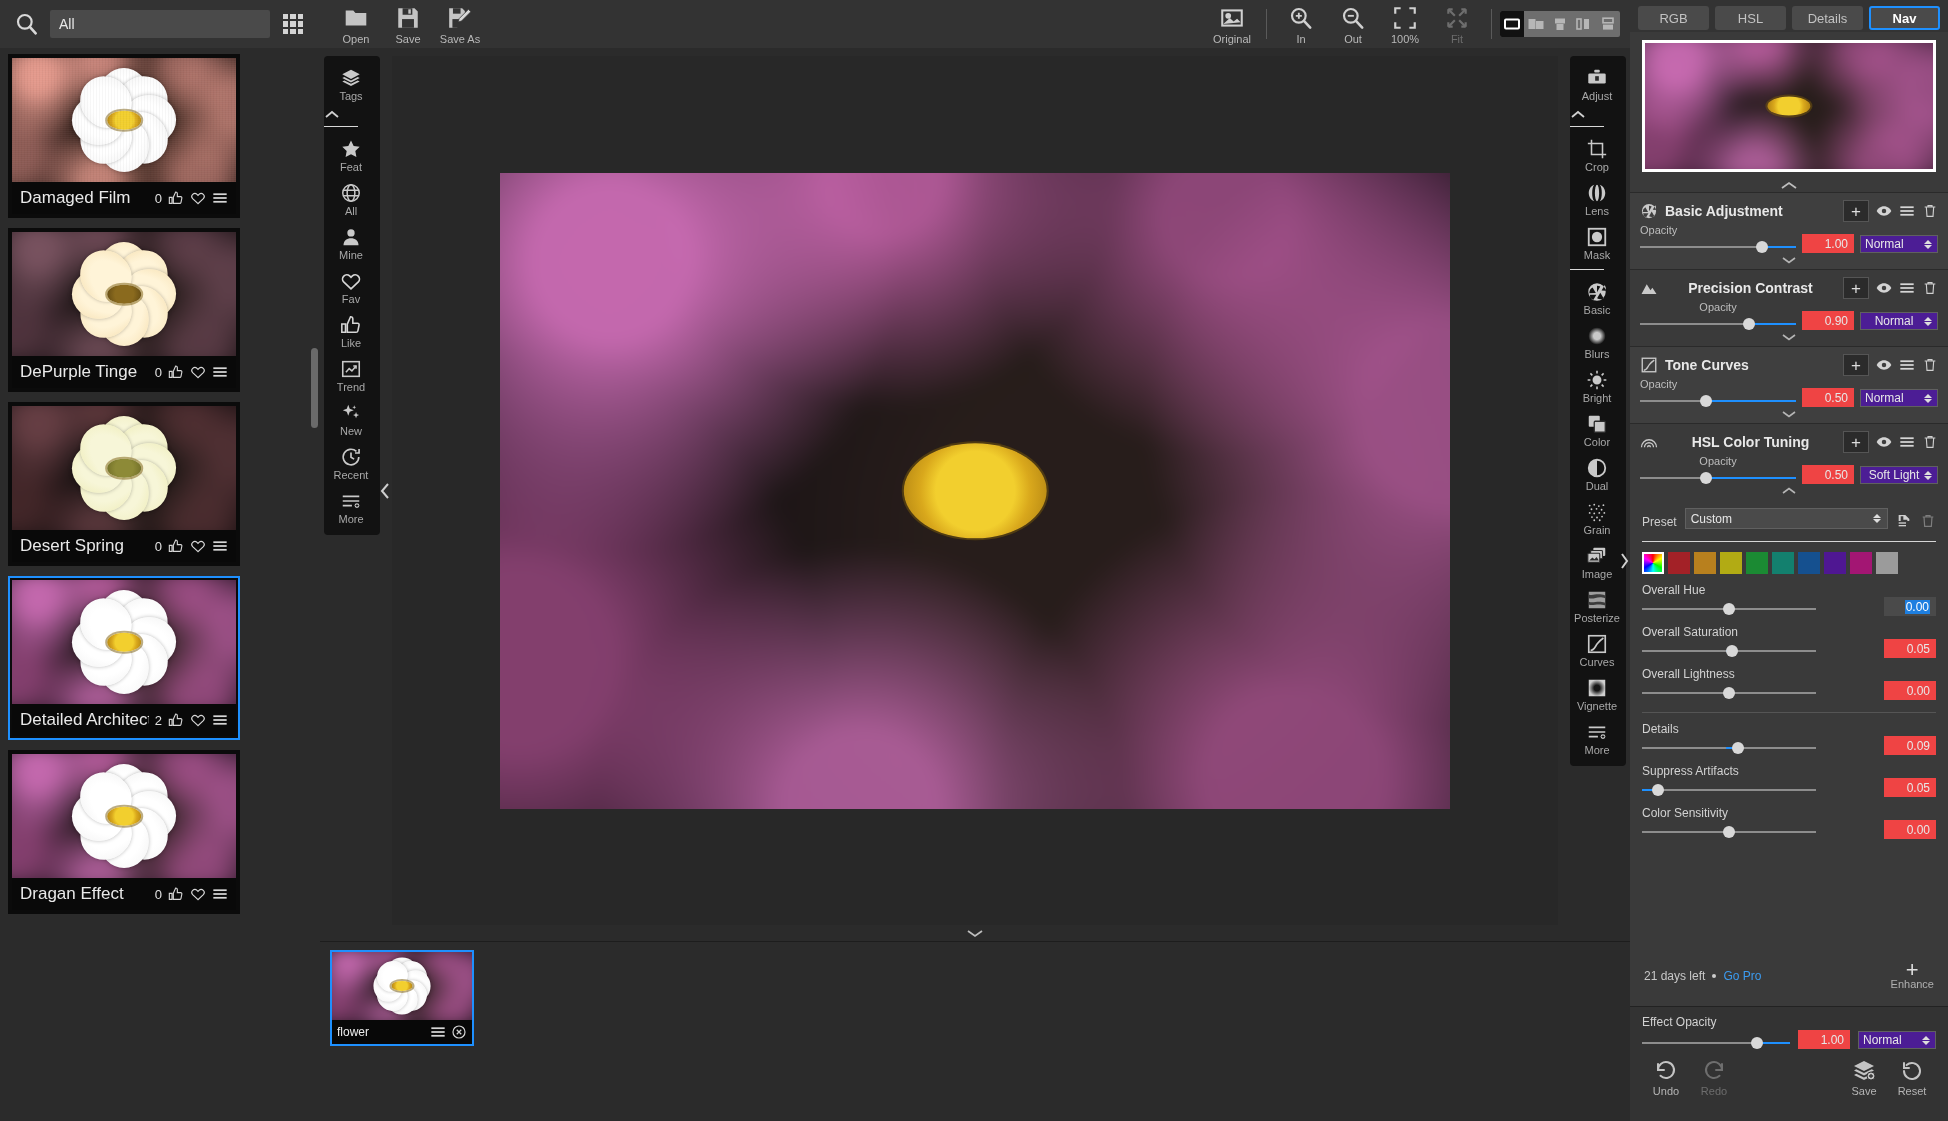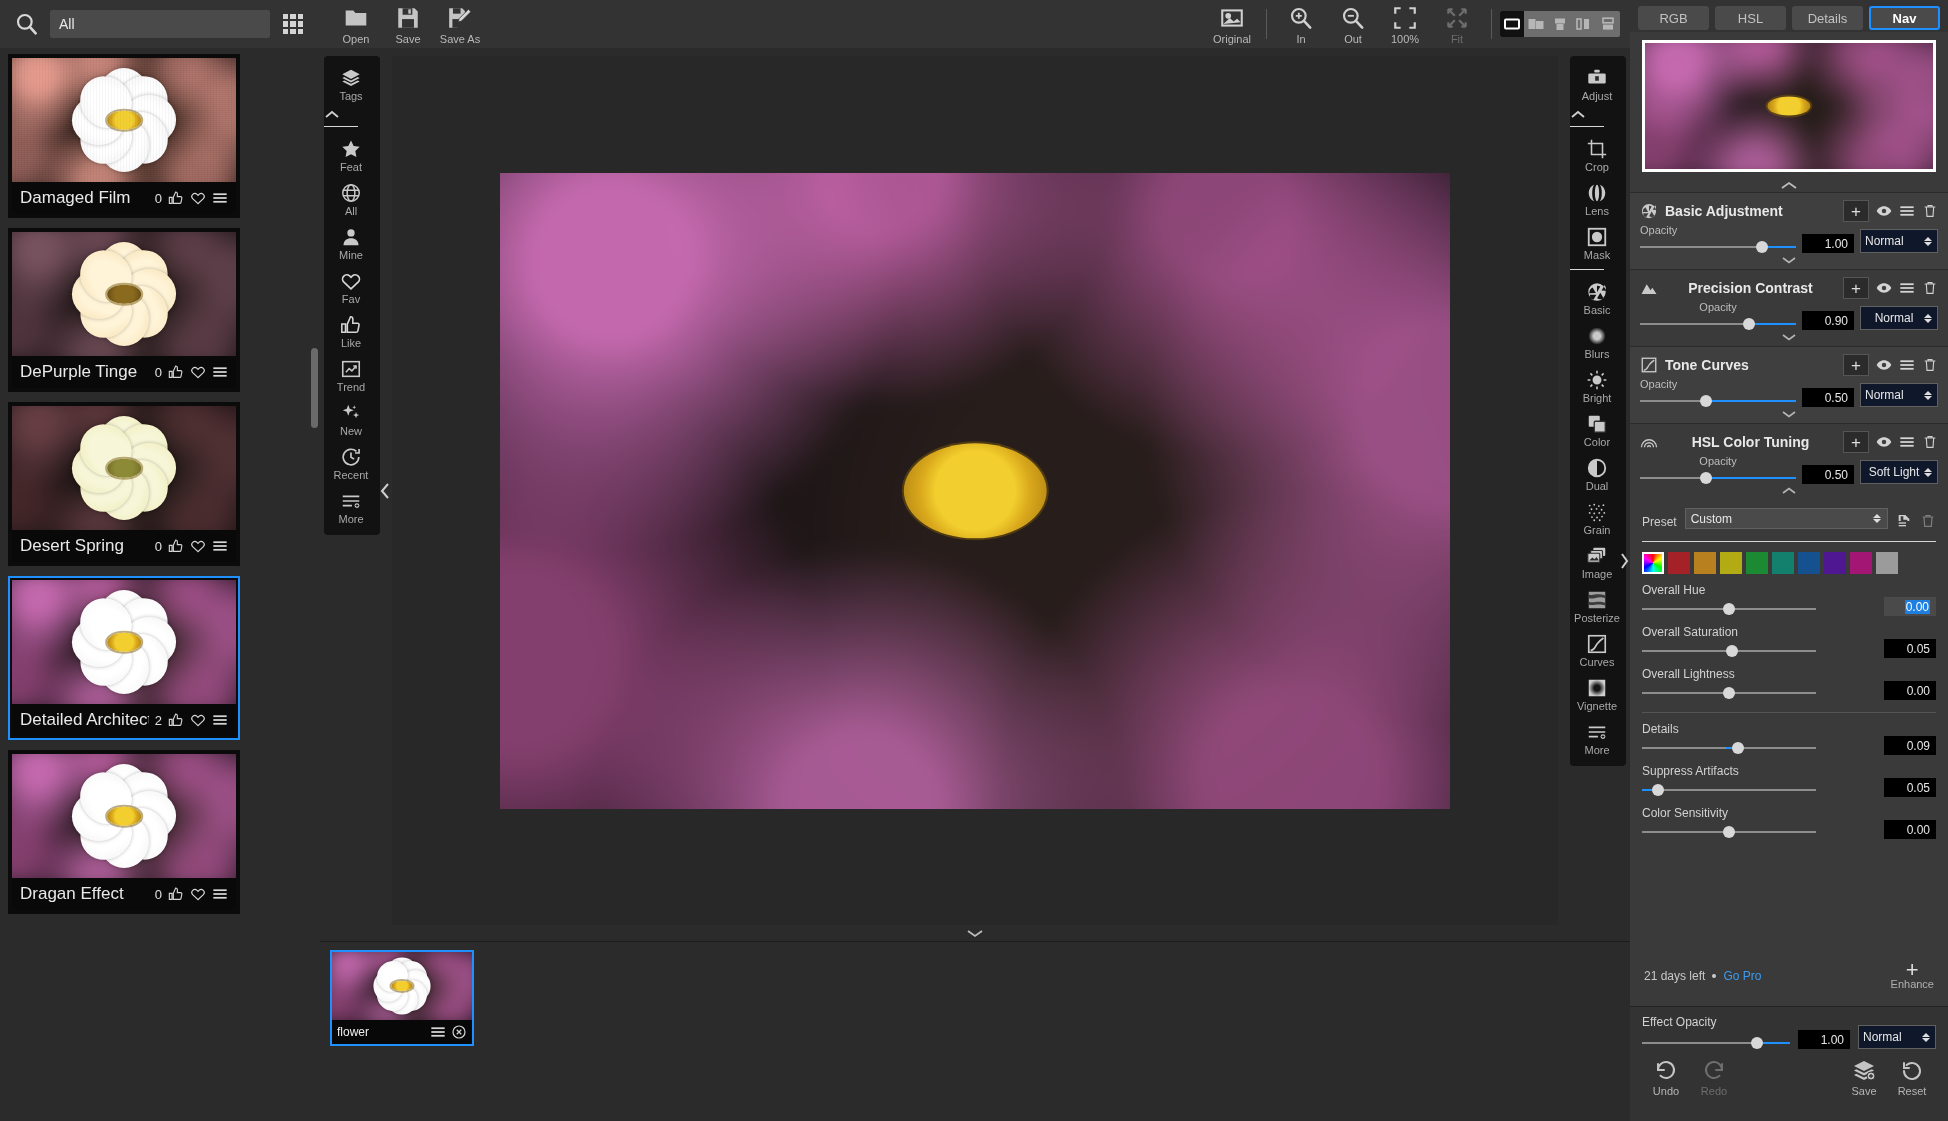--- a/index.html
+++ b/index.html
@@ -139,24 +139,24 @@
   .plus-btn { width:26px; height:22px; background:#2b2b2b; border:1px solid #555; display:flex; align-items:center; justify-content:center; color:#ddd; font-size:17px; line-height:1; }
   .l-ic { width:16px; height:16px; flex:0 0 16px; }
   .l-ic svg { width:100%; height:100%; display:block; }
   .opacity-row { display:flex; align-items:flex-end; gap:6px; margin-top:1px; }
   .op-left { flex:1; min-width:0; }
   .op-label { font-size:11px; color:#bdbdbd; margin-bottom:5px; }
   .slider { position:relative; height:12px; }
   .slider .track { position:absolute; top:5px; left:0; right:0; height:2px; background:#8d8d8d; }
   .slider .fill { position:absolute; top:5px; height:2px; background:#1e90ff; }
   .slider .knob { position:absolute; top:0; width:12px; height:12px; border-radius:50%; background:#d8d8d8; transform:translateX(-50%); }
-  .num-box { width:52px; height:19px; background:#000000; color:#e7e7e7; font-size:12px; display:flex; align-items:center; justify-content:flex-end; padding-right:6px; }
+  .num-box { width:52px; height:19px; background:#ef4444; color:#e7e7e7; font-size:12px; display:flex; align-items:center; justify-content:flex-end; padding-right:6px; }
   .num-box.focused { background:#4a4a4a; }
   .num-box.focused span { background:#1e7fe0; color:#fff; padding:0 1px; }
-  .blend { width:78px; height:24px; background:#0f172a; border:1px solid #606060; display:flex; align-items:center; padding:0 4px; font-size:12px; color:#e7e7e7; }
+  .blend { width:78px; height:18px; background:#4c1d95; border:1px solid #606060; display:flex; align-items:center; padding:0 4px; font-size:12px; color:#e7e7e7; }
   .blend .lbl { flex:1; white-space:nowrap; overflow:hidden; }
   .spin { width:10px; display:flex; flex-direction:column; align-items:center; gap:1px; }
   .spin i { width:0; height:0; border-left:4px solid transparent; border-right:4px solid transparent; }
   .spin i.up { border-bottom:4px solid #ddd; }
   .spin i.dn { border-top:4px solid #ddd; }
   .layer-chev { height:14px; display:flex; align-items:center; justify-content:center; }
 
   .hsl-body { flex:1; background:#3a3a3a; padding:8px 12px 0; overflow:hidden; }
   .preset-row { display:flex; align-items:flex-end; gap:8px; }
   .preset-lbl { font-size:12px; color:#cfcfcf; }

